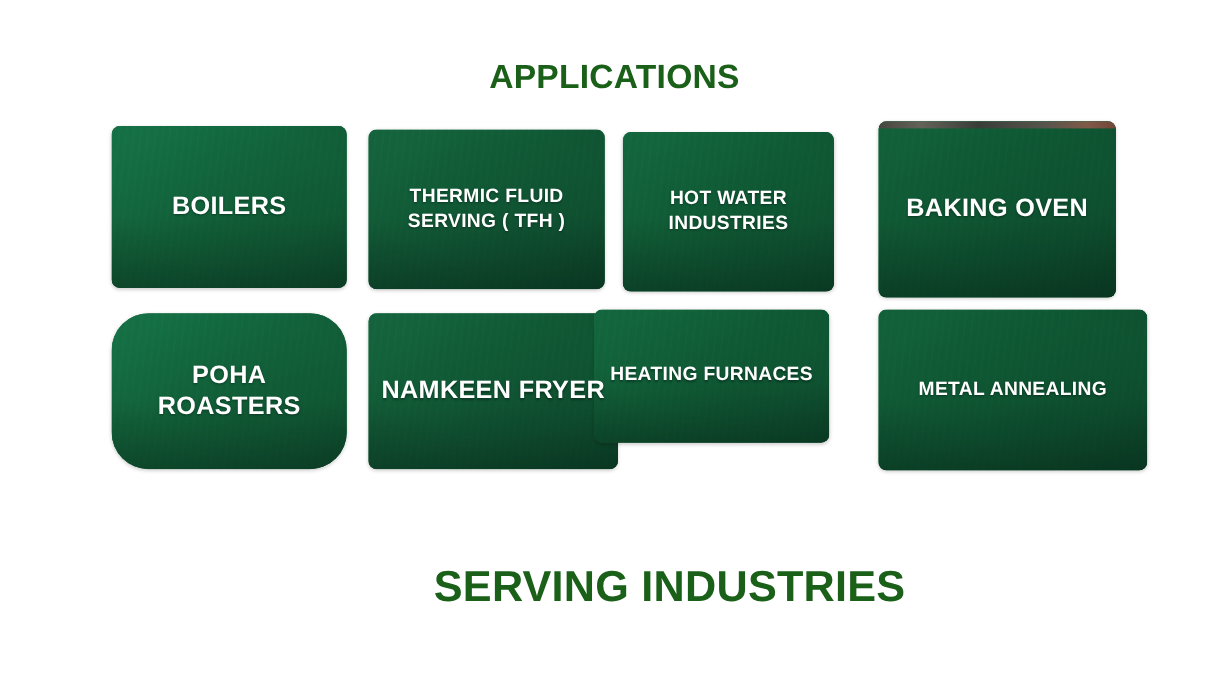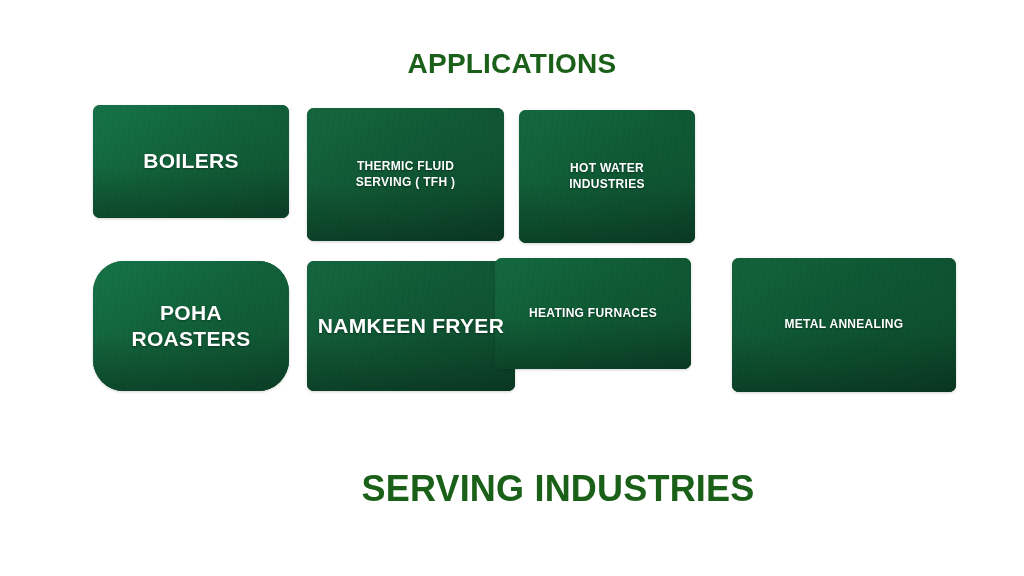--- a/index.html
+++ b/index.html
@@ -89,21 +89,21 @@
     z-index: 4;
     color: #ffffff;
     font-weight: bold;
     text-align: center;
     line-height: 1.26;
     letter-spacing: 0.3px;
     text-shadow: 0 1px 2px rgba(0,0,0,0.38);
     padding: 0 8px;
   }
   .label-lg { font-size: 21px; }
-  .label-sm { font-size: 12px; }
+  .label-sm { font-size: 16px; }
 
   
   .card-topband {
     position: absolute;
     top: 0;
     left: 0;
     right: 0;
     height: 6px;
     z-index: 3;
     background: linear-gradient(90deg, #4a4340 0%, #6b635c 18%, #3c3a38 42%, #5c544e 70%, #8a5a4a 88%, #7a4638 100%);
@@ -116,21 +116,21 @@
   .tone-c .card-tint { background: linear-gradient(155deg, rgba(22,132,82,0.56) 0%, rgba(19,110,68,0.62) 55%, rgba(16,88,55,0.70) 100%); }
   .tone-d .card-tint { background: linear-gradient(155deg, rgba(20,118,74,0.60) 0%, rgba(17,100,62,0.66) 55%, rgba(14,80,50,0.72) 100%); }
 </style>
 </head>
 <body>
 
 <div class="slide">
 
   <div class="heading heading-applications">APPLICATIONS</div>
 
-  <div class="card tone-a" style="left:93px; top:105px; width:196px; height:113px;">
+  <div class="card tone-a" style="left:93px; top:105px; width:196px; height:135px;">
     <div class="card-photo"></div>
     <div class="card-wash"></div>
     <div class="card-tint"></div>
     <div class="card-vignette"></div>
     <div class="card-label label-lg">BOILERS</div>
   </div>
 
   <div class="card tone-b" style="left:307px; top:108px; width:197px; height:133px;">
     <div class="card-photo"></div>
     <div class="card-wash"></div>
@@ -146,20 +146,28 @@
     <div class="card-photo"></div>
     <div class="card-wash"></div>
     <div class="card-tint"></div>
     <div class="card-vignette"></div>
     <div class="card-label label-sm">
       <div>HOT WATER</div>
       <div>INDUSTRIES</div>
     </div>
   </div>
 
+  <div class="card tone-d" style="left:732px; top:101px; width:198px; height:147px;">
+    <div class="card-photo"></div>
+    <div class="card-topband"></div>
+    <div class="card-wash"></div>
+    <div class="card-tint"></div>
+    <div class="card-vignette"></div>
+    <div class="card-label label-lg">BAKING OVEN</div>
+  </div>
 
   <div class="card tone-a" style="left:93px; top:261px; width:196px; height:130px;border-radius:31px;">
     <div class="card-photo"></div>
     <div class="card-wash"></div>
     <div class="card-tint"></div>
     <div class="card-vignette"></div>
     <div class="card-label label-lg">POHA ROASTERS</div>
   </div>
 
   <div class="card tone-b" style="left:307px; top:261px; width:208px; height:130px;">

